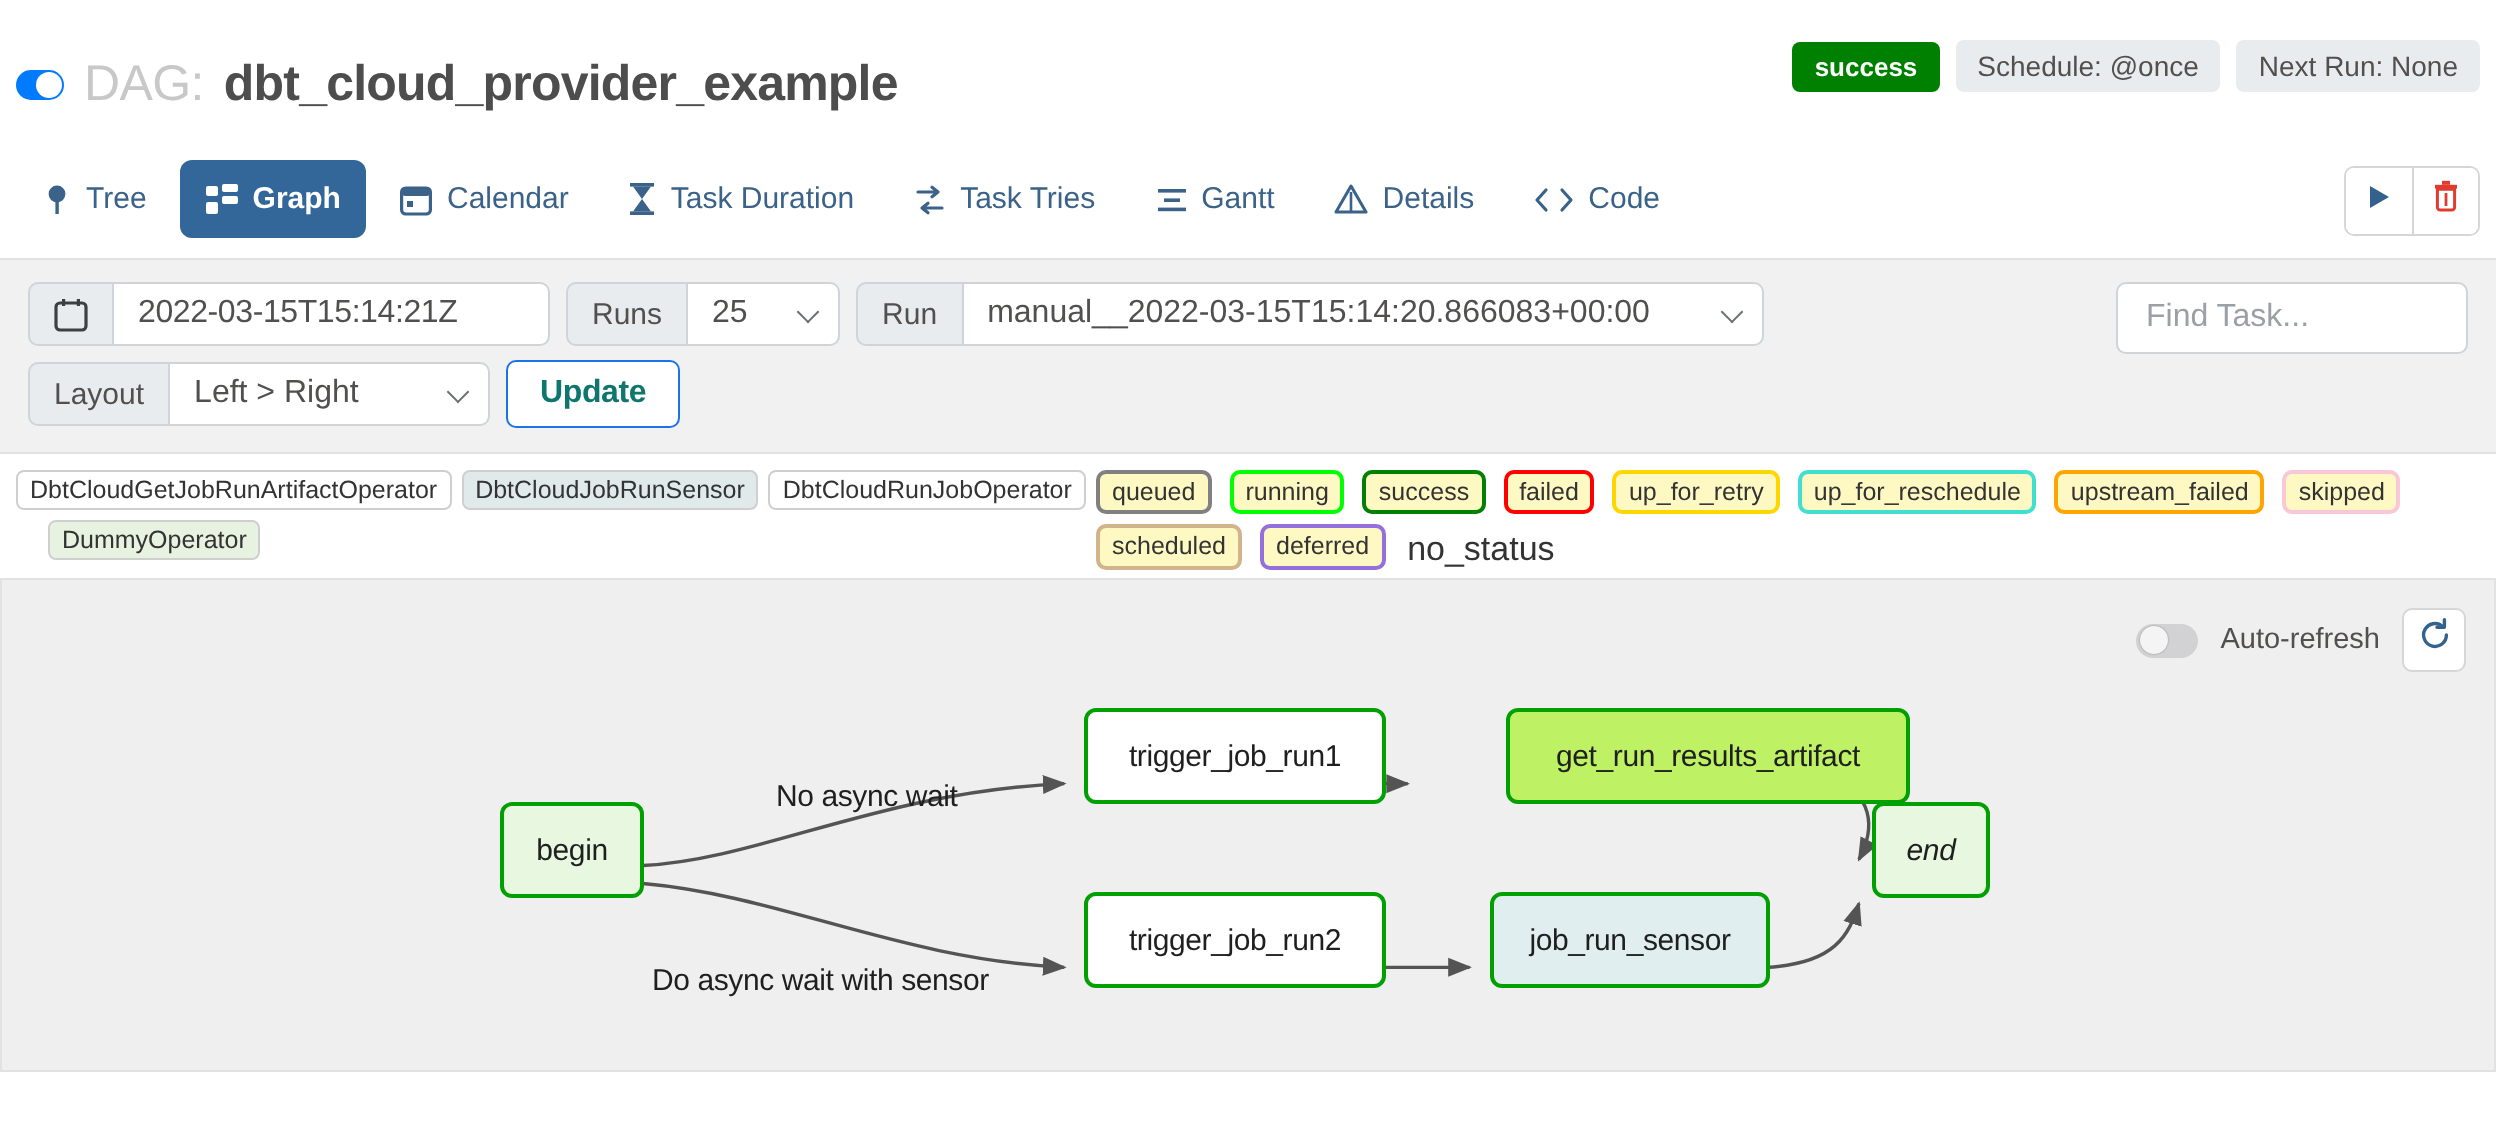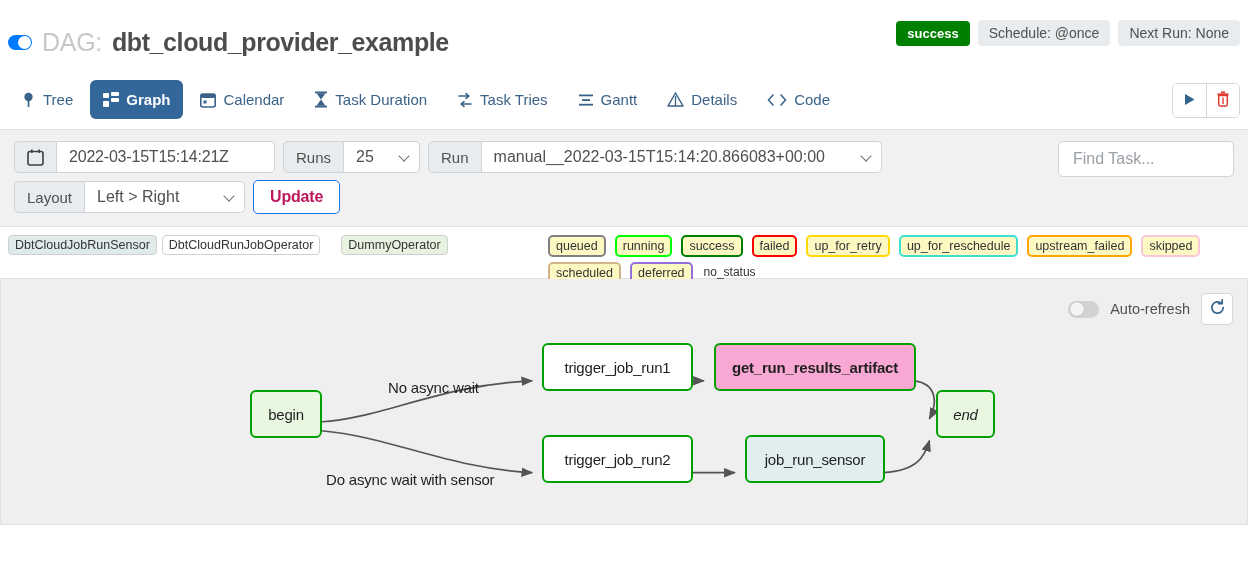--- a/index.html
+++ b/index.html
@@ -96,21 +96,21 @@
   .sel::after {
     content:""; position:absolute; right:11px; top:50%;
     width:7px; height:7px; margin-top:-5px;
     border-right:1.6px solid #6b7075; border-bottom:1.6px solid #6b7075;
     transform:rotate(45deg);
   }
   .gap { width:8px; flex:none; }
 
   .btn-update {
     margin-left:8px;
-    background:#ffffff; border:1px solid #1a73e8; color:#be185d;
+    background:#ffffff; border:1px solid #1a73e8; color:#0f766e;
     border-radius:5px; padding:7px 16px; font-size:16px; font-weight:700;
     cursor:pointer; letter-spacing:-0.2px;
   }
   .findtask {
     position:absolute; right:14px; top:11px;
     background:#ffffff; border:1px solid #ced4da; border-radius:5px;
     padding:8px 14px; font-size:16px; color:#9aa0a6; width:176px;
   }
 
   
@@ -125,21 +125,21 @@
   }
   .legend-status {
     position:absolute; left:548px; top:8px; right:4px;
     display:flex; flex-wrap:wrap; gap:5px 9px; align-items:flex-start;
   }
   .st-chip {
     font-size:12.5px; padding:2px 6px; border-radius:5px;
     border:2px solid #999; color:#333; background:#fef9c3;
     white-space:nowrap; cursor:pointer; line-height:1.15;
   }
-  .st-plain { font-size:12px; color:#333; padding:3px 2px; white-space:nowrap; }
+  .st-plain { font-size:17px; color:#333; padding:3px 2px; white-space:nowrap; }
 
   
   .graph-panel {
     position:relative; height:246px; background:#efefef;
     border:1px solid #e2e2e2; border-top:none;
     margin:0; overflow:hidden;
   }
   .refresh-row {
     position:absolute; right:14px; top:14px;
     display:flex; align-items:center; gap:11px; z-index:5;
@@ -336,20 +336,21 @@
       <div class="sel" style="width:160px;">Left &gt; Right</div>
     </div>
     <button class="btn-update">Update</button>
   </div>
 
   <div class="findtask">Find Task...</div>
 </div>
 
 <div class="legend">
   <div class="legend-ops">
+      <div class="op-chip" style="background: rgb(255, 255, 255); border-color: rgb(207, 207, 207);">DbtCloudGetJobRunArtifactOperator</div>
       <div class="op-chip" style="background: rgb(224, 234, 234); border-color: rgb(207, 207, 207);">DbtCloudJobRunSensor</div>
       <div class="op-chip" style="background: rgb(255, 255, 255); border-color: rgb(207, 207, 207);">DbtCloudRunJobOperator</div>
       <div class="op-chip" style="background: rgb(232, 242, 224); border-color: rgb(207, 207, 207); margin-left: 16px;">DummyOperator</div>
     </div>
   <div class="legend-status">
       <div class="st-chip" style="border-color: rgb(128, 128, 128);">queued</div>
       <div class="st-chip" style="border-color: rgb(0, 255, 0);">running</div>
       <div class="st-chip" style="border-color: rgb(0, 128, 0);">success</div>
       <div class="st-chip" style="border-color: rgb(255, 0, 0);">failed</div>
       <div class="st-chip" style="border-color: rgb(255, 215, 0);">up_for_retry</div>
@@ -392,21 +393,21 @@
     <path d="M321,152 C390,158 450,190 532,194" stroke="#545454" stroke-width="1.7" fill="none" marker-end="url(#arw)"></path>
 
     <path d="M692,194 L735,194" stroke="#545454" stroke-width="1.7" fill="none" marker-end="url(#arw)"></path>
 
     <path d="M884,194 C918,192 925,178 930,162" stroke="#545454" stroke-width="1.7" fill="none" marker-end="url(#arw)"></path>
   </svg>
 
   <div id="nodes-layer" style="position:absolute;inset:0;">
       <div class="node" style="left: 249px; top: 111px; width: 72px; height: 48px; background: rgb(232, 247, 224); border-color: rgb(0, 160, 0);">begin</div>
       <div class="node" style="left: 541px; top: 64px; width: 151px; height: 48px; background: rgb(255, 255, 255); border-color: rgb(0, 160, 0);">trigger_job_run1</div>
-      <div class="node" style="left: 713px; top: 64px; width: 202px; height: 48px; background: #f9a8d4; border-color: rgb(0, 160, 0); font-weight: bold;">get_run_results_artifact</div>
+      <div class="node" style="left: 752px; top: 64px; width: 202px; height: 48px; background: #bef264; border-color: rgb(0, 160, 0);">get_run_results_artifact</div>
       <div class="node" style="left: 935px; top: 111px; width: 59px; height: 48px; background: rgb(232, 247, 224); border-color: rgb(0, 160, 0); font-style: italic;">end</div>
       <div class="node" style="left: 541px; top: 156px; width: 151px; height: 48px; background: rgb(255, 255, 255); border-color: rgb(0, 160, 0);">trigger_job_run2</div>
       <div class="node" style="left: 744px; top: 156px; width: 140px; height: 48px; background: rgb(224, 238, 240); border-color: rgb(0, 160, 0);">job_run_sensor</div>
     </div>
   <div id="edgelabels-layer" style="position:absolute;inset:0;">
       <div class="edge-label" style="left: 387px; top: 100px;">No async wait</div>
       <div class="edge-label" style="left: 325px; top: 192px;">Do async wait with sensor</div>
     </div>
 </div>
 

